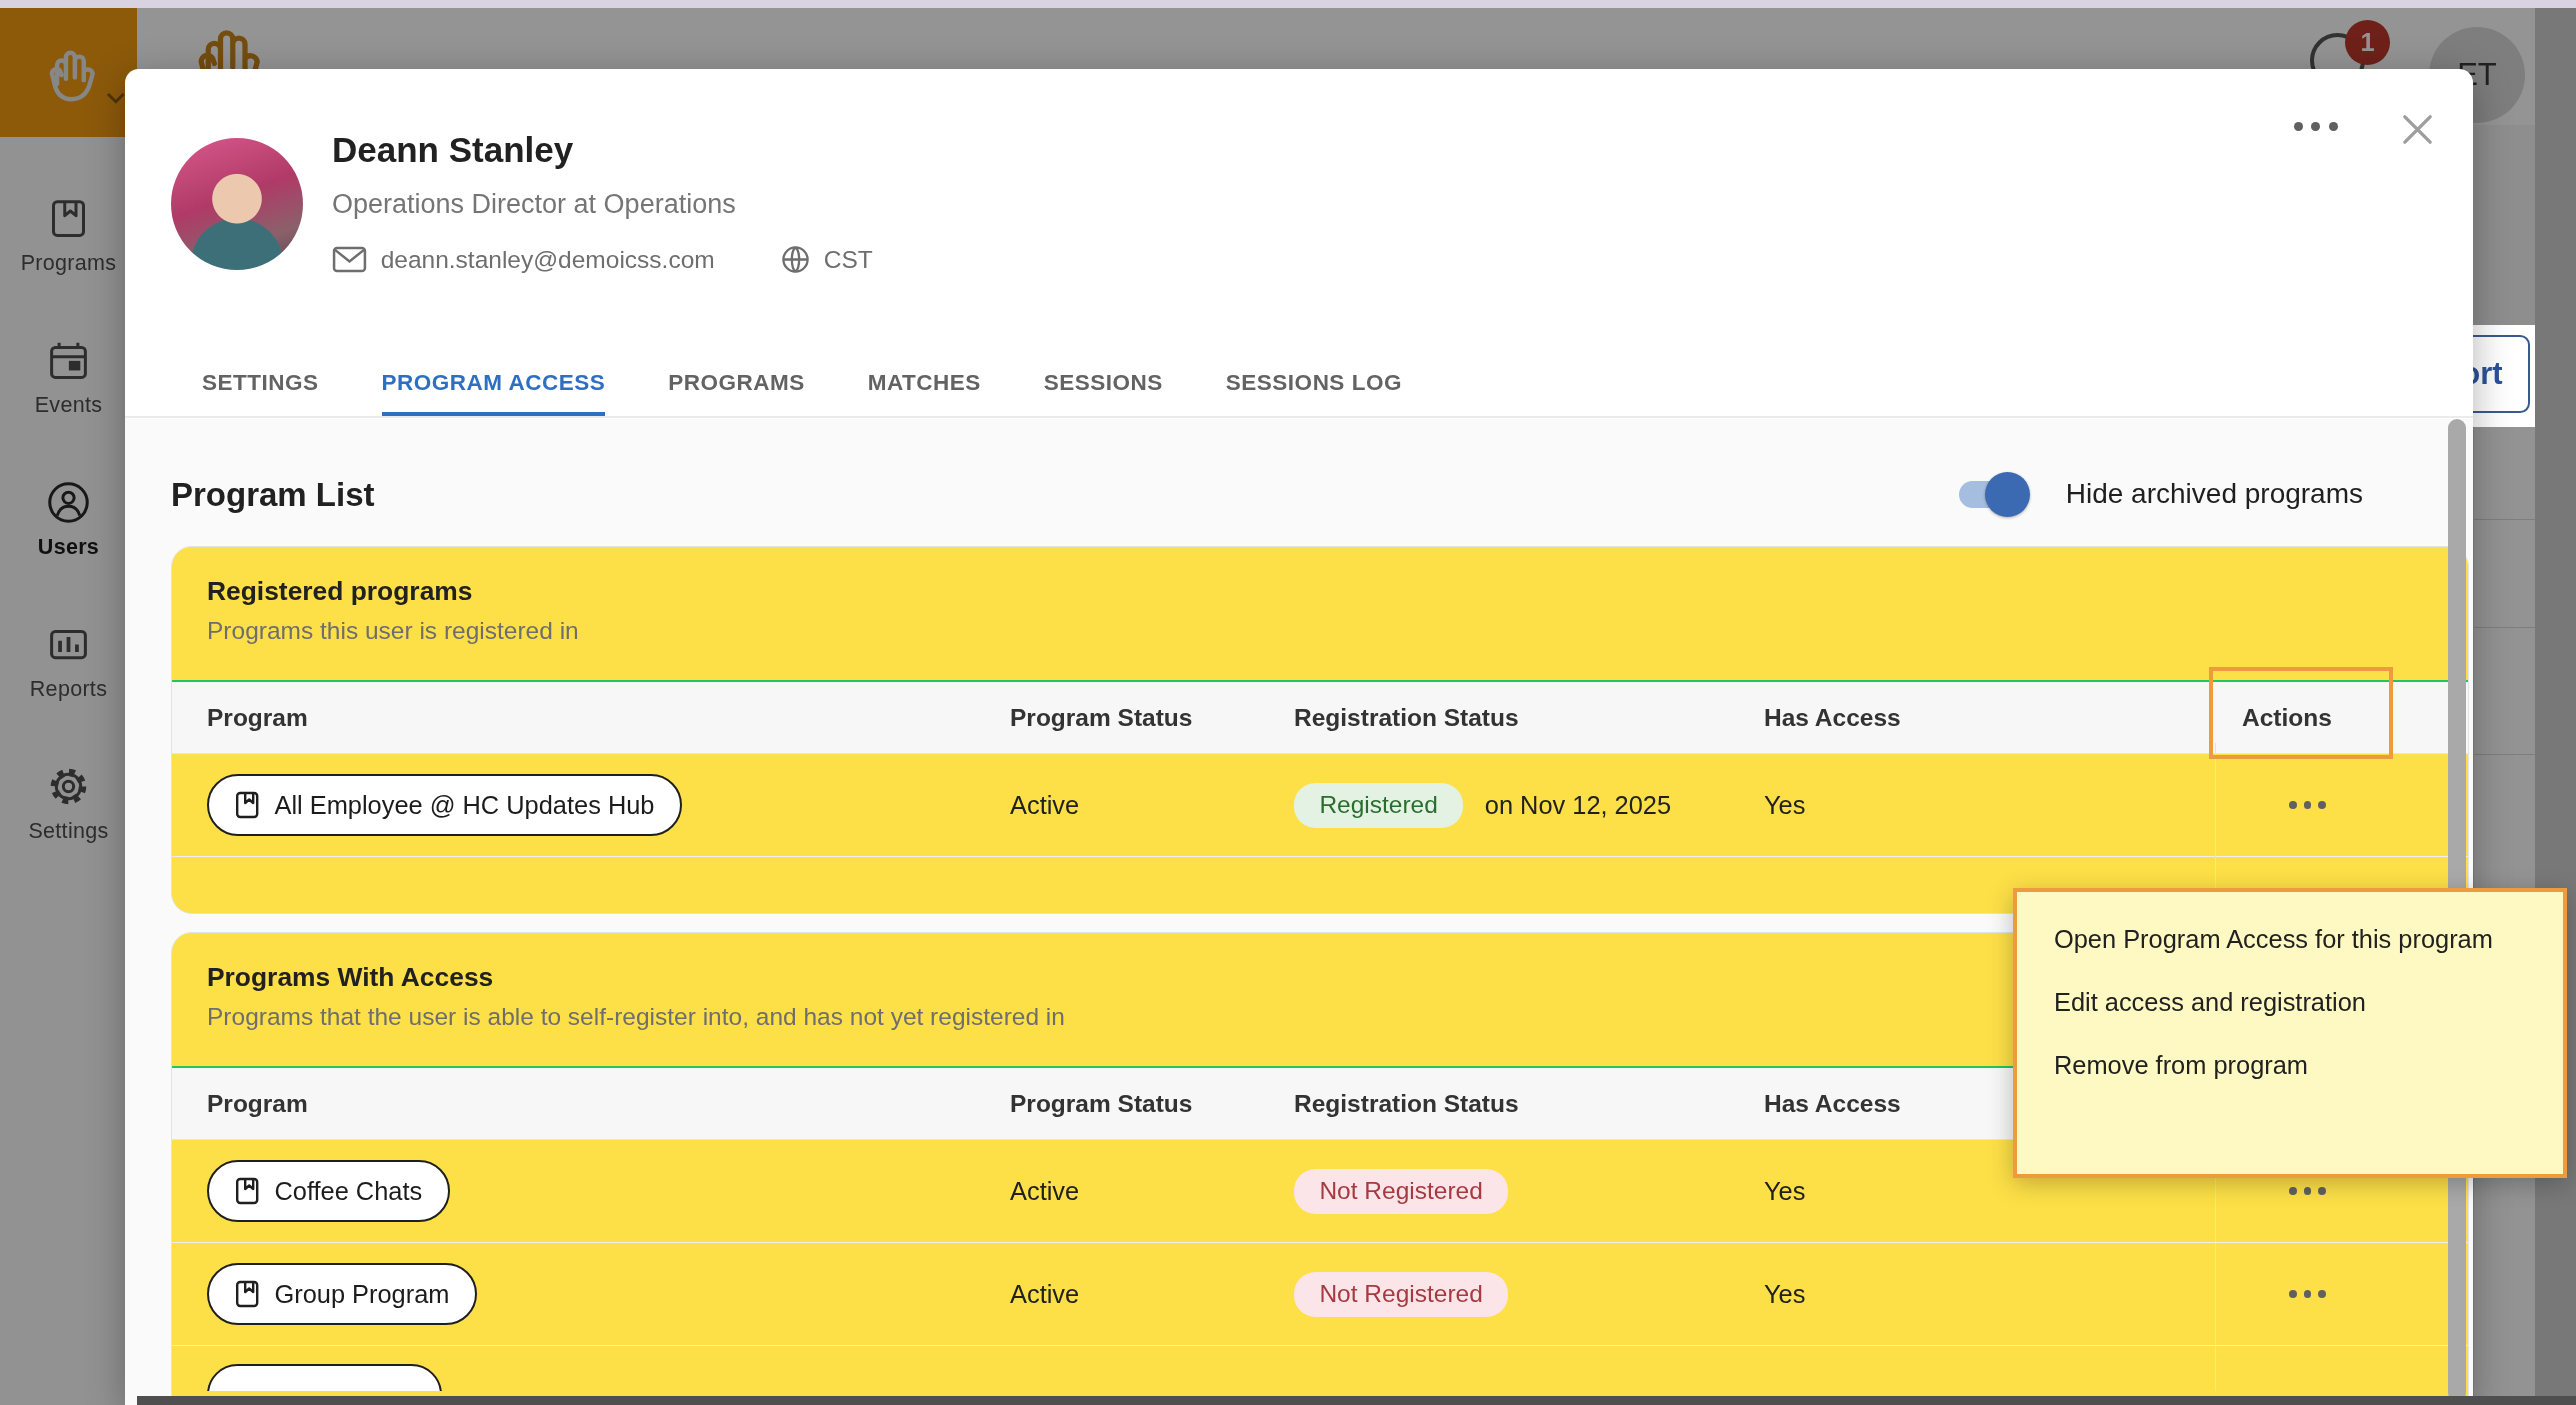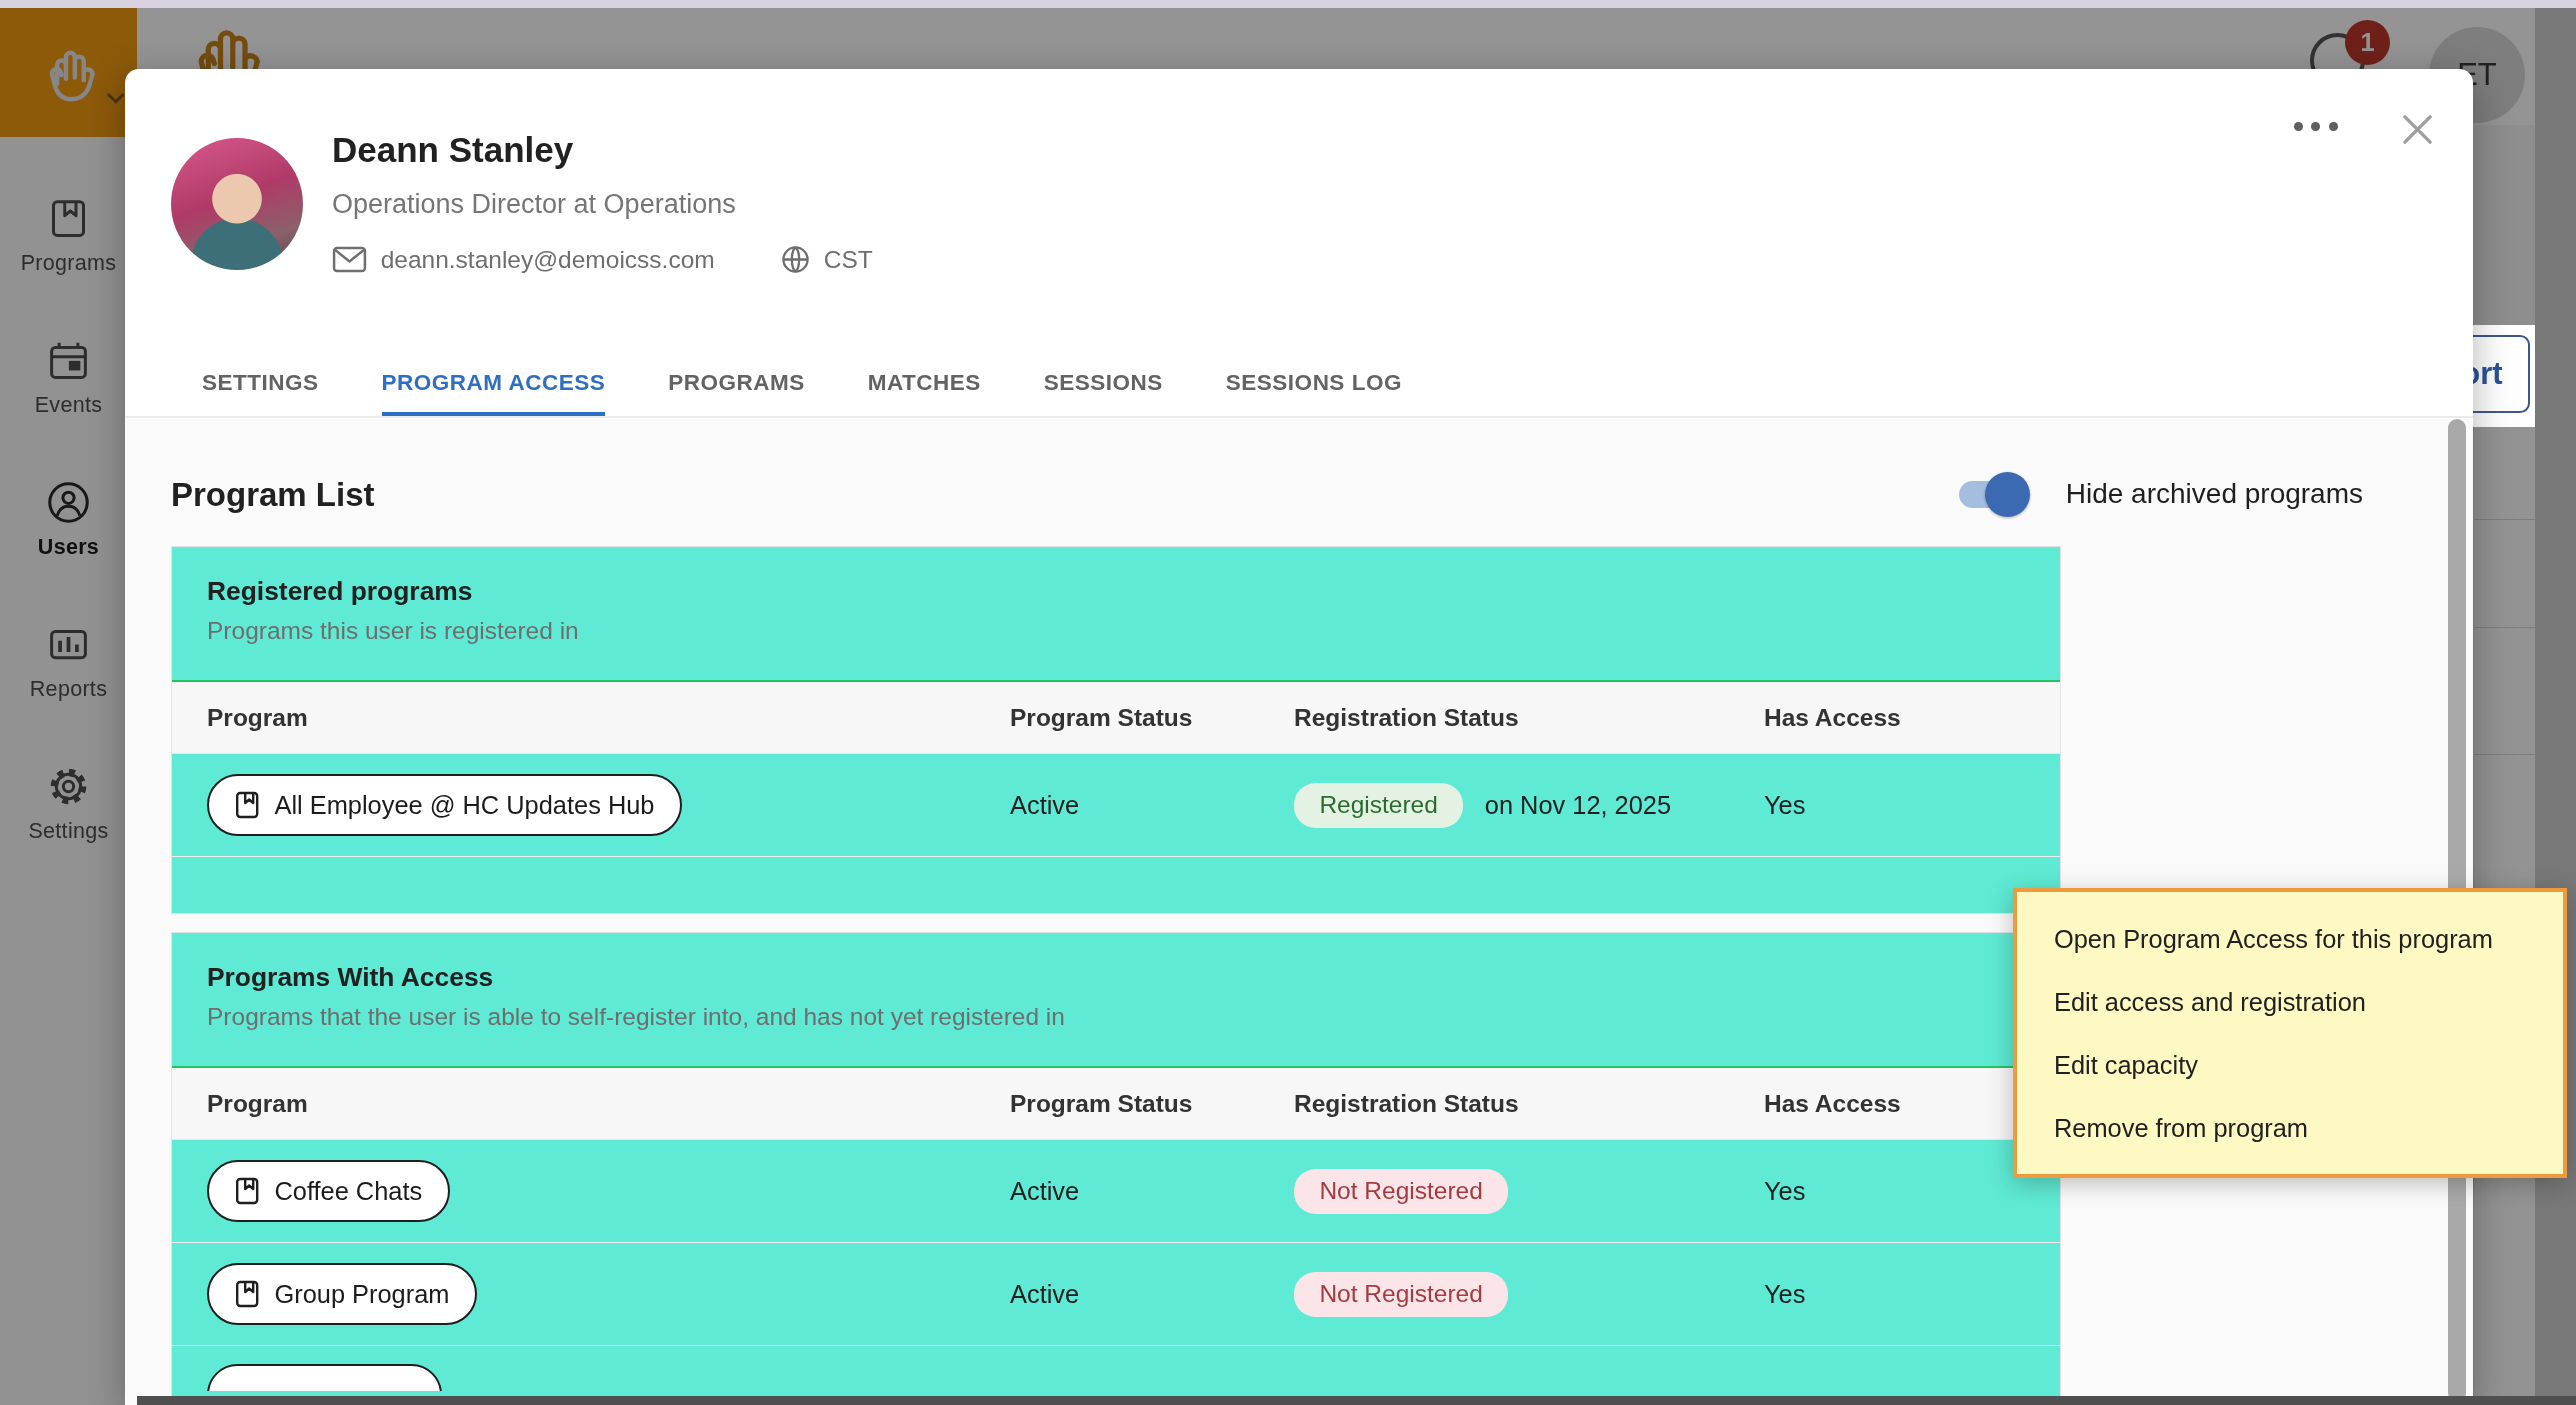--- a/index.html
+++ b/index.html
@@ -63,21 +63,21 @@
   .tab { font-size:22.5px; font-weight:bold; letter-spacing:0.5px; color:#636363; height:100%; display:flex; align-items:center; border-bottom:4.9px solid transparent; cursor:pointer; }
   .tab.active { color:#2f6fc1; border-bottom-color:#2f6fc1; }
 
   .modal-body { position:absolute; left:0; top:350px; width:100%; bottom:0; background:#fafafa; }
   .page-title { position:absolute; left:46px; top:57px; font-size:33px; font-weight:bold; color:#212121; }
   .toggle-row { position:absolute; right:110px; top:59px; display:flex; align-items:center; gap:40px; }
   .switch { position:relative; width:67px; height:27px; background:#a5bdde; border-radius:13.7px; cursor:pointer; }
   .switch .knob { position:absolute; right:-3.9px; top:-8.8px; width:45px; height:45px; background:#3b69b2; border-radius:50%; box-shadow:0 1px 2.9px rgba(0,0,0,.3); }
   .toggle-label { font-size:28px; color:#1f1f1f; }
 
-  .card { position:absolute; left:46px; width:1890px; background:#5eead4; border:1px solid #e3e3e3; border-radius:0; overflow:hidden; }
+  .card { position:absolute; left:46px; width:2298px; background:#fde047; border:1px solid #e3e3e3; border-radius:21px; overflow:hidden; }
   .card1 { top:127px; height:368px; }
   .card2 { top:513px; height:548px; }
   .card-head { padding:29px 35px 21.5px 35px; }
   .card-title { font-size:26.4px; font-weight:bold; color:#212121; }
   .card-sub { font-size:24.5px; color:#6e6e6e; margin-top:9.8px; }
   .tgrid { display:grid; grid-template-columns:803px 284px 470px 486px 179px; align-items:center; }
   .thead { height:74px; background:#f7f7f7; border-top:2px solid #22c55e; border-bottom:1px solid #e6e6e6; position:relative;margin-top:14px; }
   .th { font-size:24.5px; font-weight:bold; color:#333; padding-left:35px; }
   .th.actions-th { padding-left:27px; }
   .trow { height:103px; border-bottom:1px solid #eeeeee; position:relative; }
@@ -367,19 +367,18 @@
     </div>
 
     <div class="scrollbar">
         <div class="thumb"></div>
       </div>
   </div>
 
   <div class="ctx-menu">
     <div class="ctx-item">Open Program Access for this program</div>
     <div class="ctx-item">Edit access and registration</div>
-    <div class="ctx-item">Edit capacity</div>
     <div class="ctx-item">Remove from program</div>
   </div>
 
   <div class="bottom-strip"></div>
 </div>
 
 
 </body></html>

